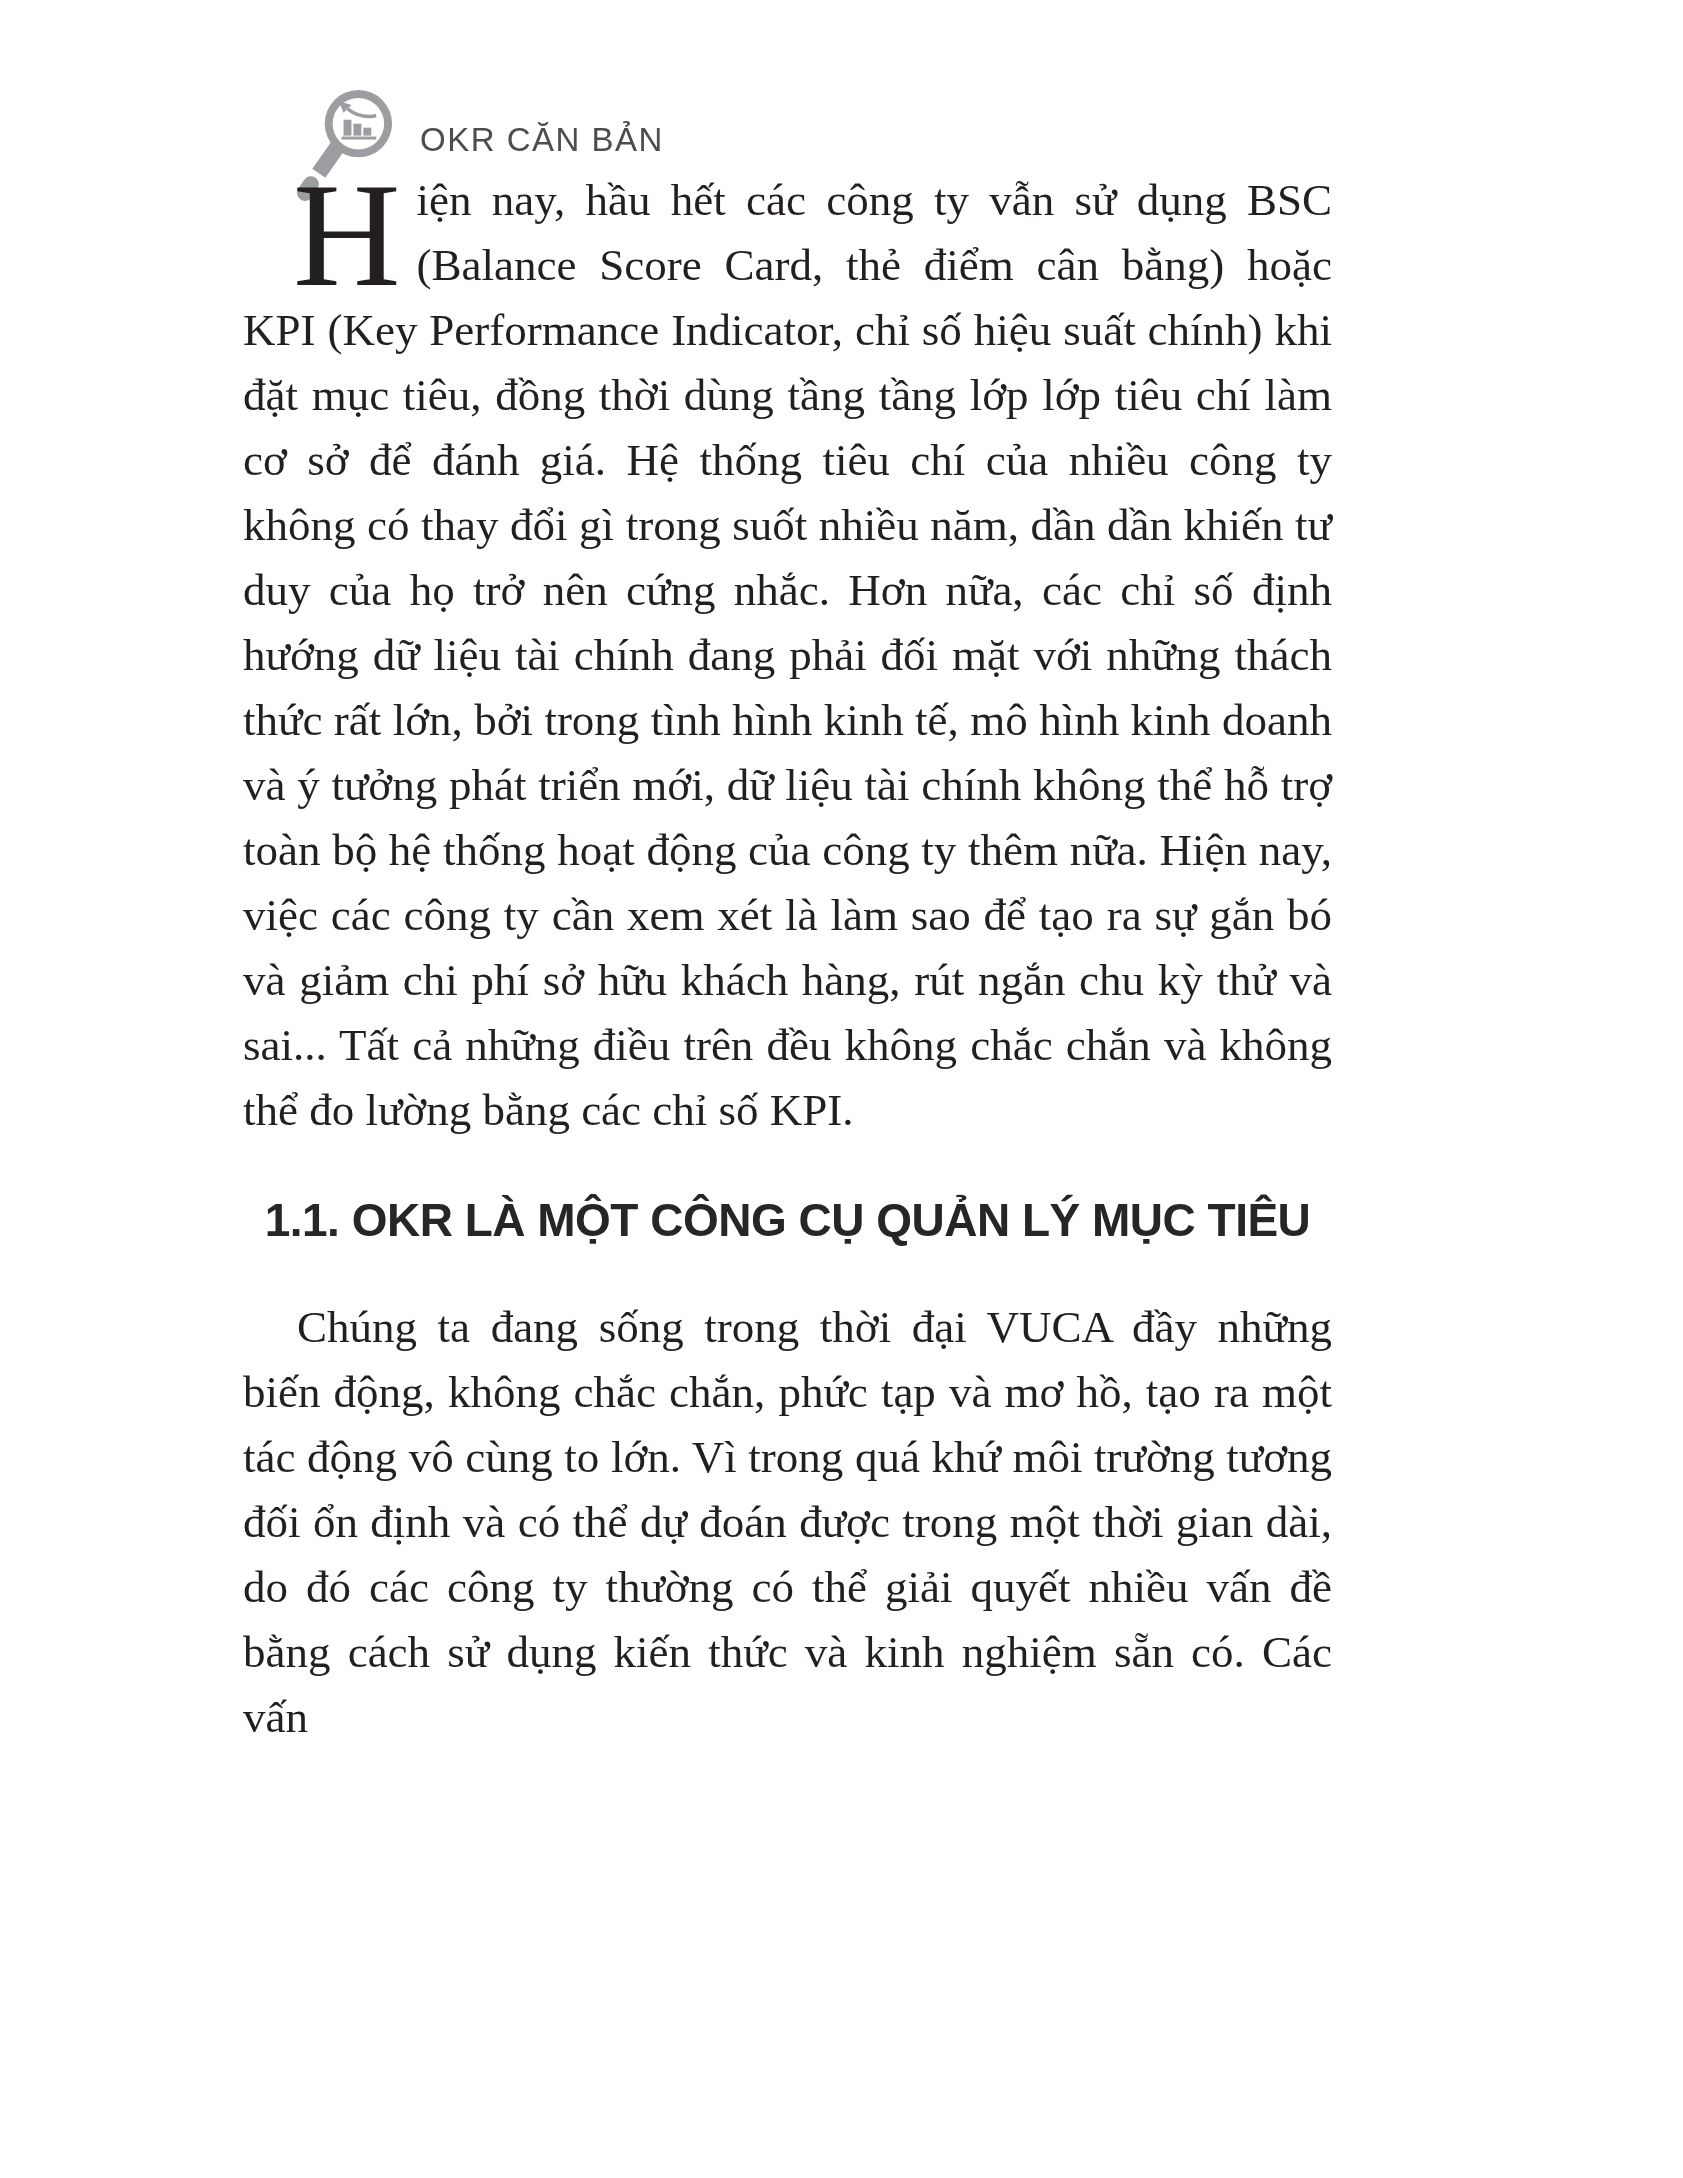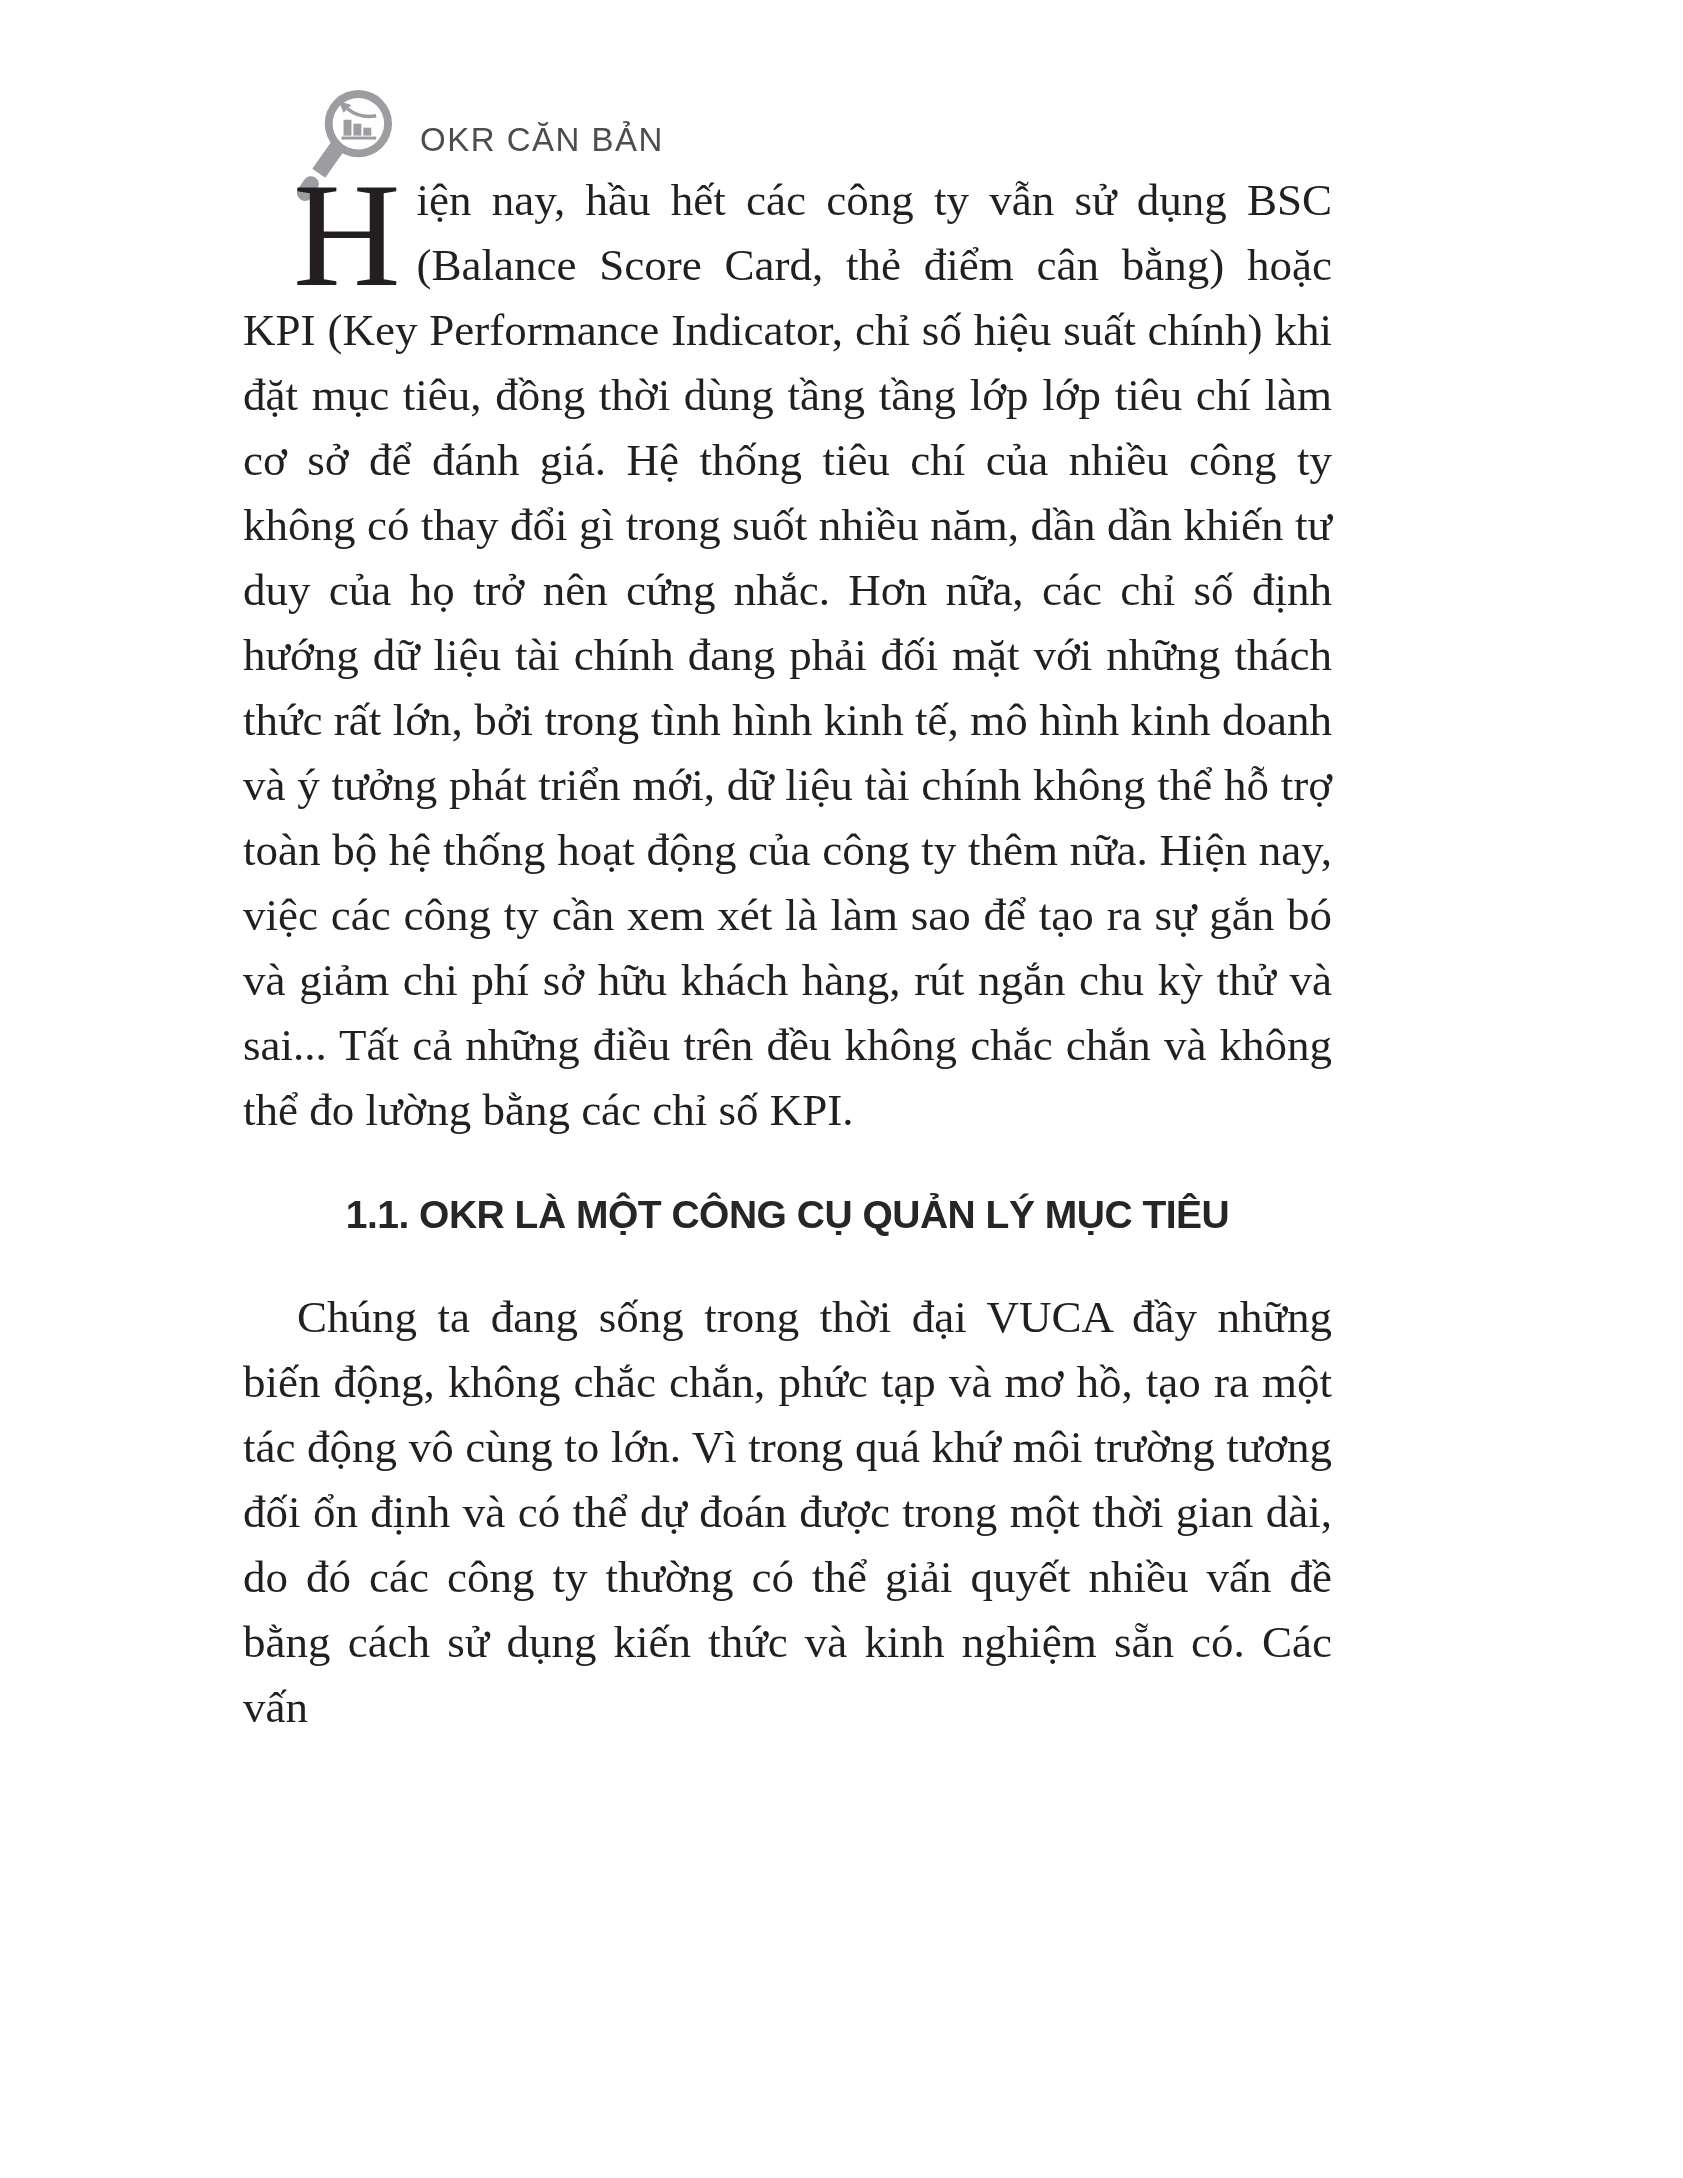--- a/index.html
+++ b/index.html
@@ -46,21 +46,21 @@
     float: left;
     font-size: 149px;
     line-height: 121px;
     padding-top: 6px;
     margin: 0 16px 0 50px;
     color: #231f20;
   }
   .section-heading {
     font-family: "Liberation Sans", "DejaVu Sans", sans-serif;
     font-weight: 700;
-    font-size: 39px;
+    font-size: 46px;
     letter-spacing: -0.5px;
     color: #262626;
     text-align: center;
     margin: 50px 0 0 0;
     white-space: nowrap;
   }
   .para2 {
     margin-top: 48px;
     text-indent: 54px;
   }

